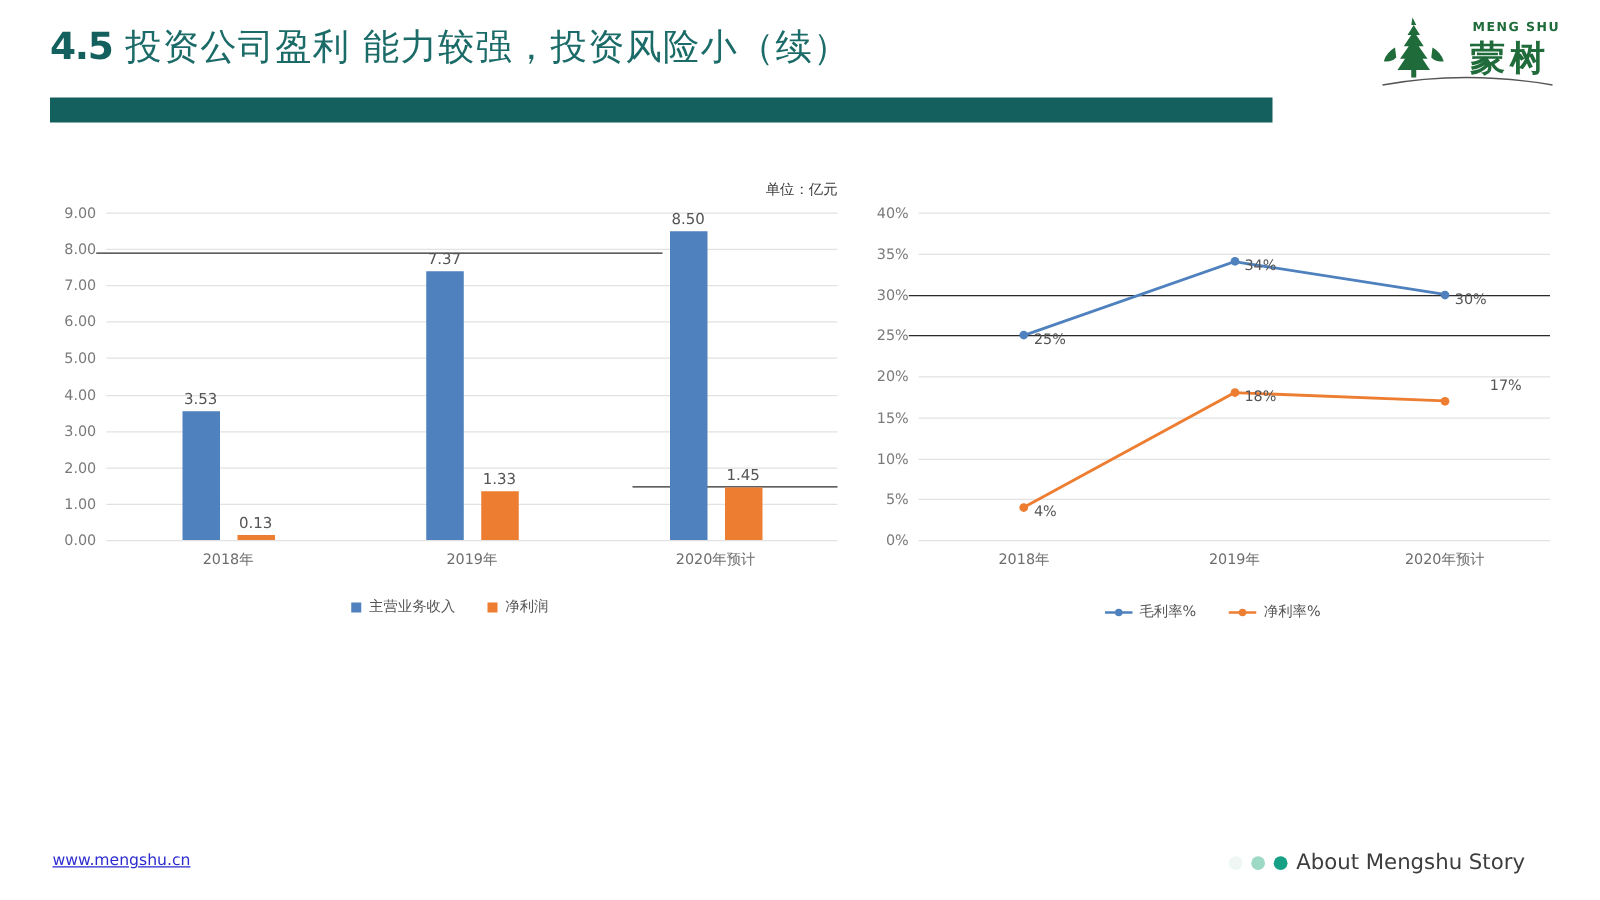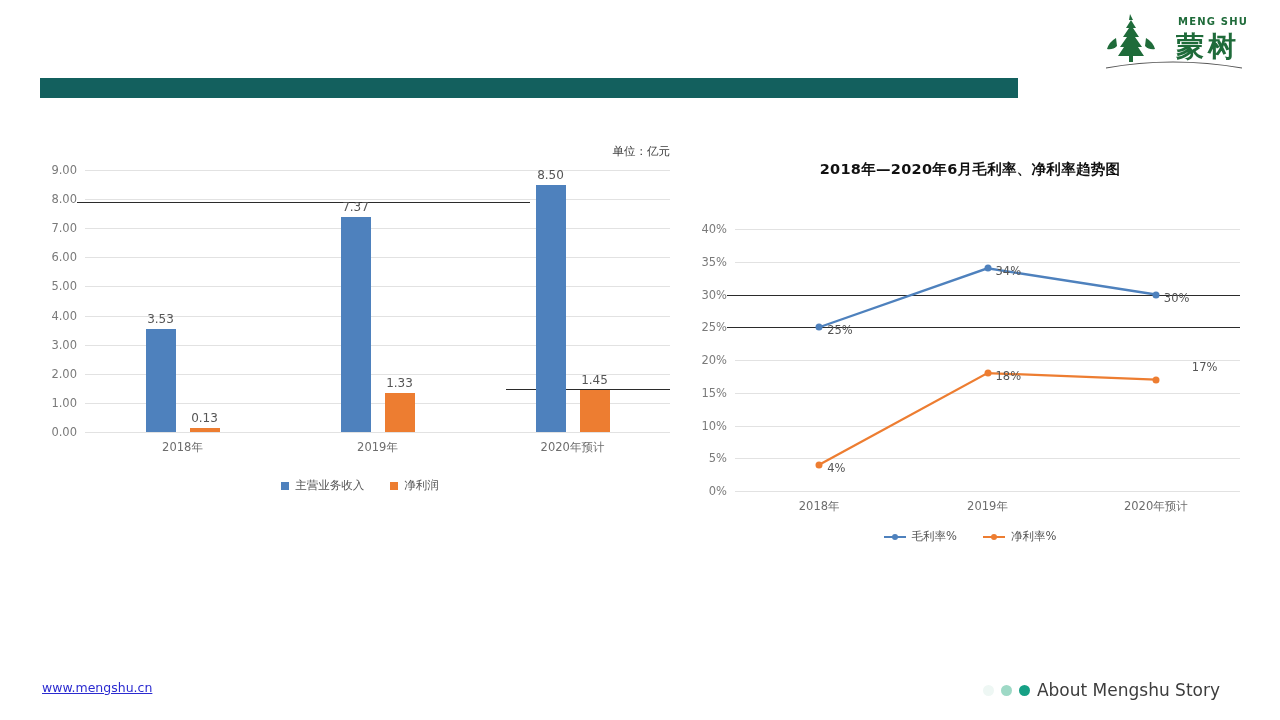--- a/index.html
+++ b/index.html
@@ -80,20 +80,24 @@
   }
   .footer-about{position:absolute;right:60px;top:680px;display:flex;align-items:center;gap:7px;}
   .fdot{width:11px;height:11px;border-radius:50%;display:block;}
   .footer-about-text{font-size:17px;color:#3d3d3d;font-family:"DejaVu Sans",sans-serif;}
 </style>
 </head>
 <body>
 
 <div class="slide">
 
+  <div class="title-row">
+    <span class="title-num">4.5</span>
+    <span class="title-text">投资公司盈利 能力较强，投资风险小（续）</span>
+  </div>
   <div class="title-bar"></div>
 
   <div class="logo">
     <svg width="160" height="66" viewBox="0 0 160 66">
       <g fill="#1f6b3a">
         <path d="M38 6 L41 12 L39 12 L44 20 L41 20 L47 29 L43 29 L50 39 L46 39 L52 48 L26 48 L32 39 L28 39 L35 29 L31 29 L37 20 L34 20 L39 12 L37 12 Z"></path>
         <path d="M24 30 q-7 4 -9 11 q6 1 10 -3 z"></path>
         <path d="M54 30 q7 4 9 11 q-6 1 -10 -3 z"></path>
         <rect x="37" y="44" width="4" height="10"></rect>
       </g>
@@ -150,21 +154,20 @@
         <span>主营业务收入</span>
       </div>
       <div class="leg-item">
         <span class="leg-sq" id="lsq1" style="background: rgb(237, 125, 49);"></span>
         <span>净利润</span>
       </div>
     </div>
   </div>
 
   <div class="panel panel-right">
-    <div class="chart-title">2018年—2020年6月毛利率、净利率趋势图</div>
     <div class="plot-wrap" id="rightPlot" style="height:320px;margin-top:22px;">
         <div class="gridline" style="top: 290px; left: 45px; right: 10px;"></div>
         <div class="ytick" style="top: 290px; width: 37px; left: 0px;">0%</div>
         <div class="gridline" style="top: 257.25px; left: 45px; right: 10px;"></div>
         <div class="ytick" style="top: 257.25px; width: 37px; left: 0px;">5%</div>
         <div class="gridline" style="top: 224.5px; left: 45px; right: 10px;"></div>
         <div class="ytick" style="top: 224.5px; width: 37px; left: 0px;">10%</div>
         <div class="gridline" style="top: 191.75px; left: 45px; right: 10px;"></div>
         <div class="ytick" style="top: 191.75px; width: 37px; left: 0px;">15%</div>
         <div class="gridline" style="top: 159px; left: 45px; right: 10px;"></div>
@@ -192,21 +195,21 @@
         <div class="pt-val" style="left: 305.5px; top: 63.3px;">34%</div>
         <div class="pt" style="left: 465.833px; top: 93.5px; background: rgb(78, 129, 189);"></div>
         <div class="pt-val" style="left: 473.833px; top: 89.5px;">30%</div>
         <div class="pt" style="left: 129.167px; top: 263.8px; background: rgb(237, 125, 49);"></div>
         <div class="pt-val" style="left: 137.167px; top: 259.8px;">4%</div>
         <div class="pt" style="left: 297.5px; top: 172.1px; background: rgb(237, 125, 49);"></div>
         <div class="pt-val" style="left: 305.5px; top: 168.1px;">18%</div>
         <div class="pt" style="left: 465.833px; top: 178.65px; background: rgb(237, 125, 49);"></div>
         <div class="pt-val" style="left: 473.833px; top: 159px; margin-left: 28px;">17%</div>
       </div>
-    <div class="legend" style="margin-top:8px;text-align:right;">
+    <div class="legend" style="margin-top:20px;text-align:right;">
       <div class="leg-item">
         <span class="leg-line" id="rln0">
             <i style="background: rgb(78, 129, 189);"></i>
             <b style="background: rgb(78, 129, 189);"></b>
           </span>
         <span>毛利率%</span>
       </div>
       <div class="leg-item">
         <span class="leg-line" id="rln1">
             <i style="background: rgb(237, 125, 49);"></i>

